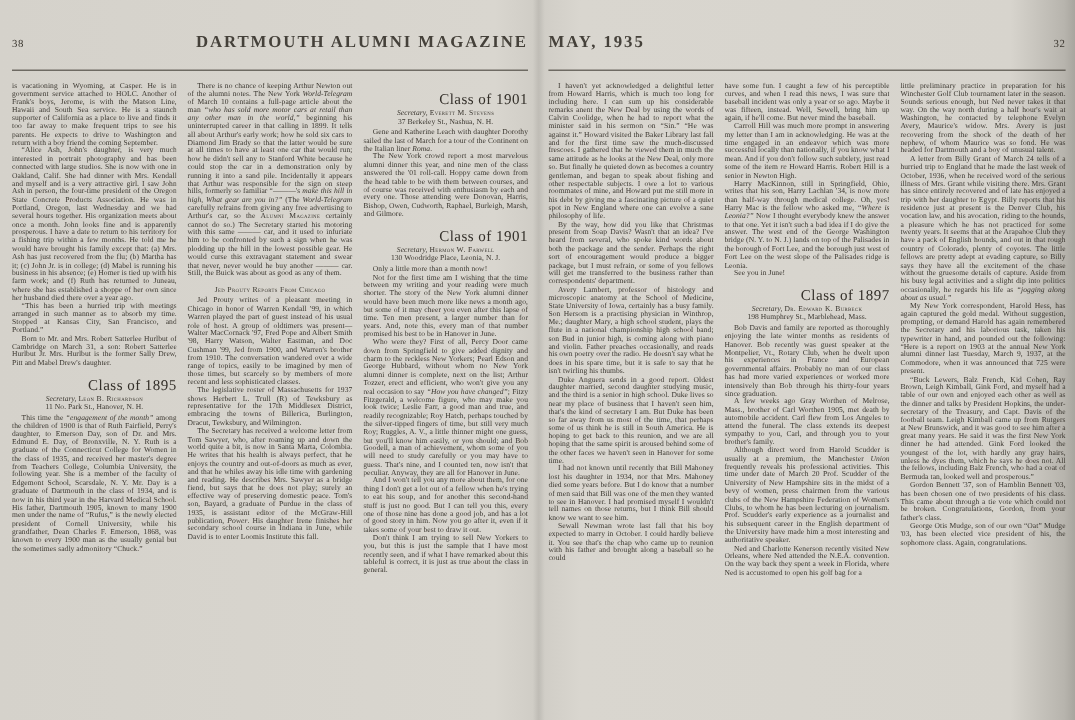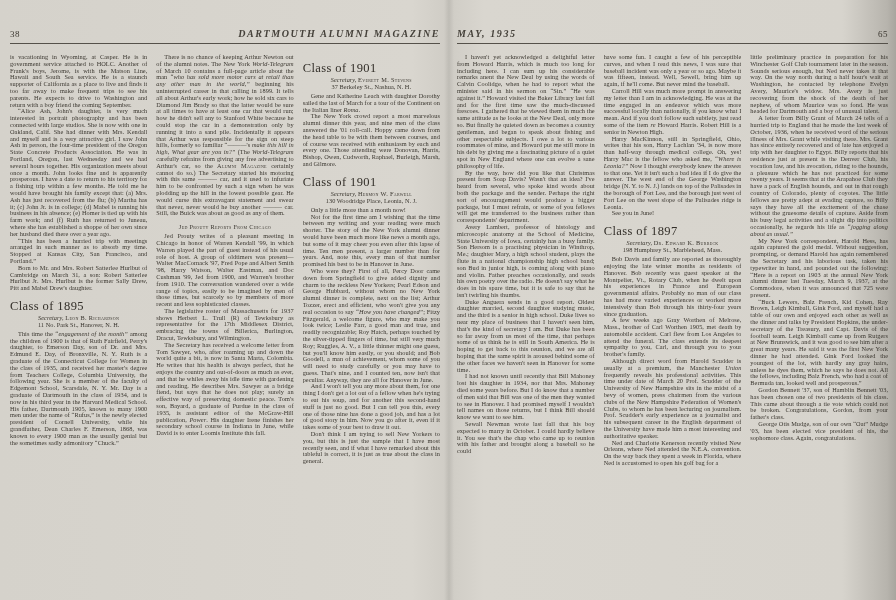--- a/index.html
+++ b/index.html
@@ -12,37 +12,37 @@
   .spread{
     position:relative;width:896px;height:600px;
     background:linear-gradient(90deg,#d5d2cb 0%,#d9d6cf 46%,#cfccc5 50%,#d9d6cf 54%,#d7d4cd 94%,#b7b4ad 99%,#a8a59e 100%);
     display:flex;
   }
   .page{width:448px;height:600px;box-sizing:border-box;padding:28px 8px 8px 10px;}
   .page-right{padding:28px 8px 8px 9px;}
   .pg-header{
     display:flex;justify-content:space-between;align-items:baseline;
     border-bottom:1px solid #55514a;
-    padding-bottom:4px;margin-bottom:10px;
+    padding-bottom:14px;margin-bottom:10px;
   }
   .folio{font-size:9px;letter-spacing:.5px;}
   .running-title,.issue-date{
-    font-style:italic;font-size:10px;letter-spacing:1.6px;font-weight:bold;color:#45413a;
+    font-size:14px;letter-spacing:1.6px;font-weight:bold;color:#45413a;
   }
   .columns{display:flex;gap:9px;height:524px;overflow:hidden;}
   .col{
     flex:1 1 0;min-width:0;overflow:hidden;
     font-size:6.3px;line-height:6.8px;text-align:justify;
     letter-spacing:.05px;
   }
   .para{margin:0;text-indent:8px;}
   .para.noindent{text-indent:0;}
   .class-heading{
     margin:7px 0 1px 0;font-weight:normal;font-size:12.5px;line-height:14px;
-    text-align:left;letter-spacing:.4px;color:#332f29;
+    text-align:right;letter-spacing:.4px;color:#332f29;
   }
   .secretary{text-align:center;margin:0 0 3px 0;text-indent:0;}
   .secretary div{line-height:7px;}
   .subheading{
     margin:6px 0 2px 0;font-weight:normal;font-size:6.4px;line-height:8px;
     text-align:center;letter-spacing:.6px;
   }
   .sc{font-variant:small-caps;letter-spacing:.3px;}
   i{font-style:italic;}
   .gutter{
@@ -101,21 +101,21 @@
           <p class="para">Don't think I am trying to sell New Yorkers to you, but this is just the sample that I have most recently seen, and if what I have remarked about this tableful is correct, it is just as true about the class in general.</p>
         </div>
     </div>
   </section>
 
   <div class="gutter"></div>
 
   <section class="page page-right">
     <header class="pg-header">
       <span class="issue-date">MAY, 1935</span>
-      <span class="folio">65</span>
+      <span class="folio">32</span>
     </header>
     <div class="columns">
       <div class="col">
           <p class="para">I haven't yet acknowledged a delightful letter from Howard Harris, which is much too long for including here. I can sum up his considerable remarks anent the New Deal by using the words of Calvin Coolidge, when he had to report what the minister said in his sermon on “Sin.” “He was against it.” Howard visited the Baker Library last fall and for the first time saw the much-discussed frescoes. I gathered that he viewed them in much the same attitude as he looks at the New Deal, only more so. But finally he quieted down as becomes a country gentleman, and began to speak about fishing and other respectable subjects. I owe a lot to various roommates of mine, and Howard put me still more in his debt by giving me a fascinating picture of a quiet spot in New England where one can evolve a sane philosophy of life.</p>
           <p class="para">By the way, how did you like that Christmas present from Soap Davis? Wasn't that an idea? I've heard from several, who spoke kind words about both the package and the sender. Perhaps the right sort of encouragement would produce a bigger package, but I must refrain, or some of you fellows will get me transferred to the business rather than correspondents' department.</p>
           <p class="para">Avery Lambert, professor of histology and microscopic anatomy at the School of Medicine, State University of Iowa, certainly has a busy family. Son Hersom is a practising physician in Winthrop, Me.; daughter Mary, a high school student, plays the flute in a national championship high school band; son Bud in junior high, is coming along with piano and violin. Father preaches occasionally, and reads his own poetry over the radio. He doesn't say what he does in his spare time, but it is safe to say that he isn't twirling his thumbs.</p>
           <p class="para">Duke Anguera sends in a good report. Oldest daughter married, second daughter studying music, and the third is a senior in high school. Duke lives so near my place of business that I haven't seen him, that's the kind of secretary I am. But Duke has been so far away from us most of the time, that perhaps some of us think he is still in South America. He is hoping to get back to this reunion, and we are all hoping that the same spirit is aroused behind some of the other faces we haven't seen in Hanover for some time.</p>
           <p class="para">I had not known until recently that Bill Mahoney lost his daughter in 1934, nor that Mrs. Mahoney died some years before. But I do know that a number of men said that Bill was one of the men they wanted to see in Hanover. I had promised myself I wouldn't tell names on those returns, but I think Bill should know we want to see him.</p>
           <p class="para">Sewall Newman wrote last fall that his boy expected to marry in October. I could hardly believe it. You see that's the chap who came up to reunion with his father and brought along a baseball so he could</p>
         </div>

